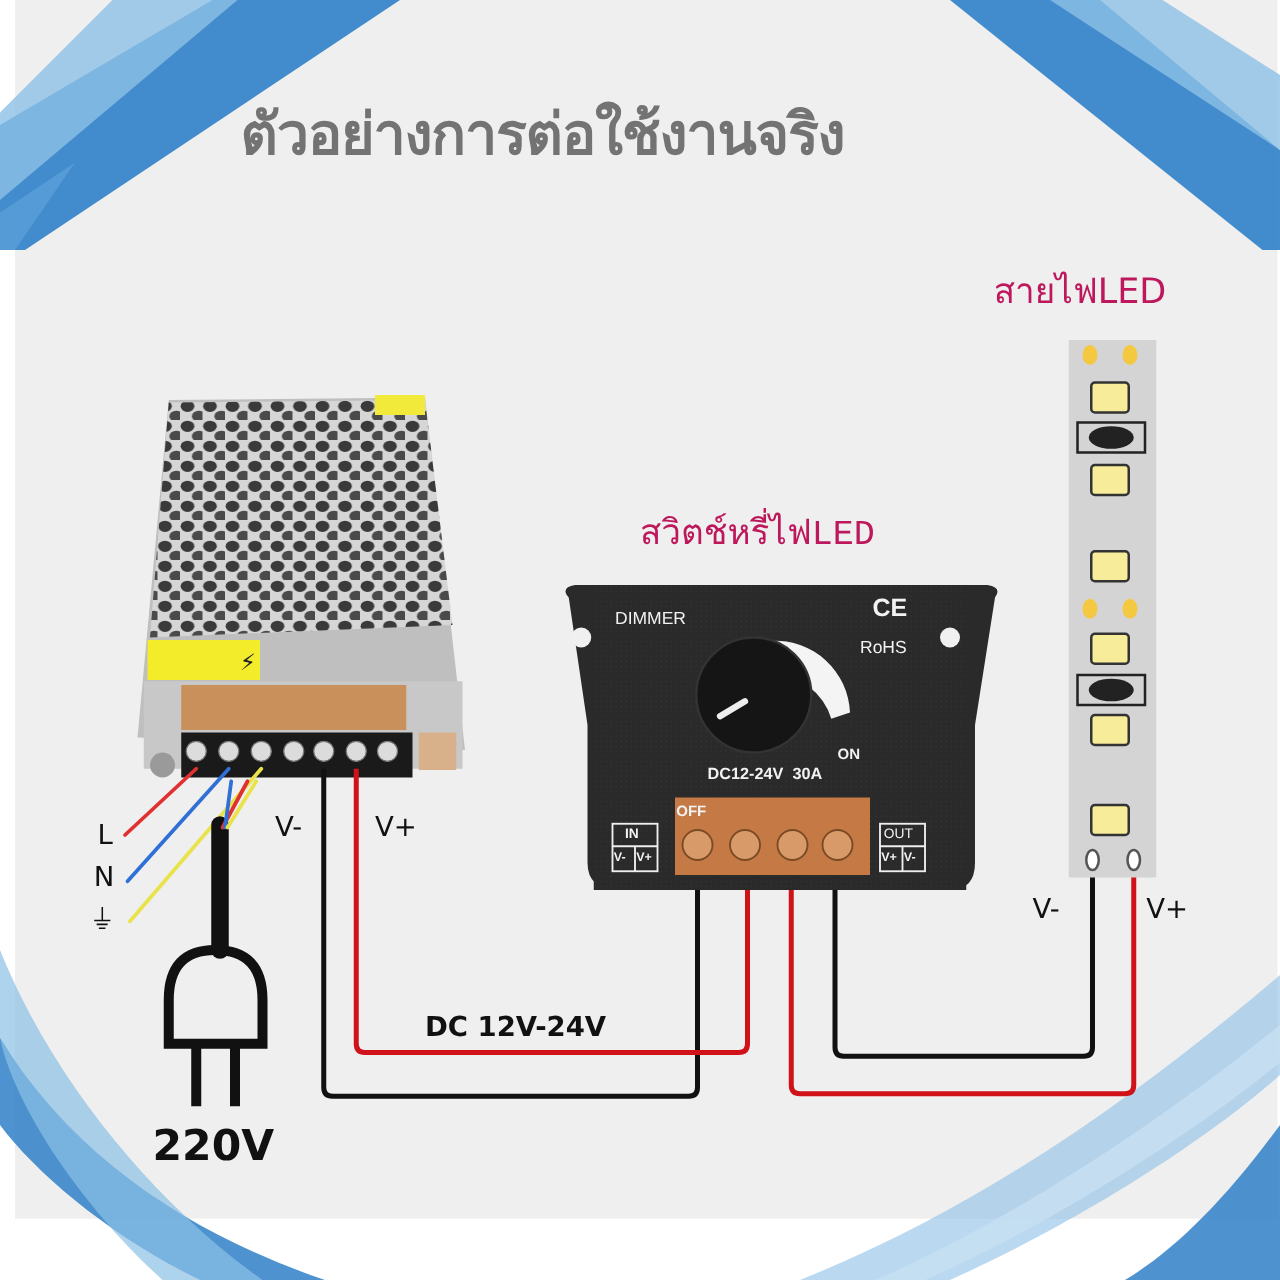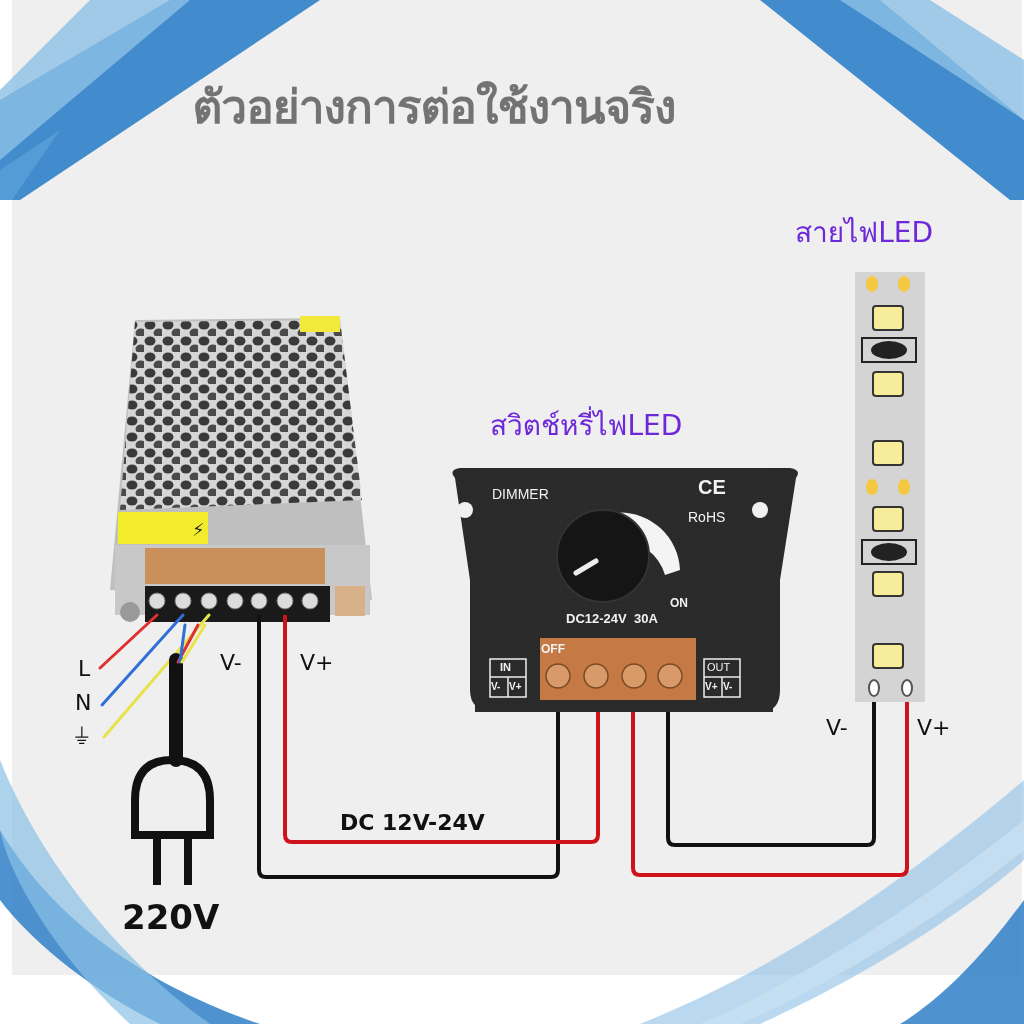--- a/index.html
+++ b/index.html
@@ -1,20 +1,20 @@
 <!DOCTYPE html>
 <html><head>
 <meta charset="utf-8">
 <style>
   html, body { margin: 0; padding: 0; }
   body { width: 1024px; height: 1024px; position: relative; overflow: hidden; background: #ffffff; font-family: "DejaVu Sans", sans-serif; }
   .canvas { position: absolute; left: 0; top: 0; width: 1024px; height: 1024px; }
   .panel { position: absolute; left: 12px; top: 0; width: 1010px; height: 975px; background: #efefef; }
   .title { position: absolute; left: 0; width: 868px; top: 70px; text-align: center; font-size: 46px; font-weight: bold; color: #737373; letter-spacing: -1px; }
-  .label-th { position: absolute; font-size: 28px; color: #6d28d9; white-space: nowrap; }
+  .label-th { position: absolute; font-size: 28px; color: #be185d; white-space: nowrap; }
   .wire-label { position: absolute; font-size: 22px; color: #111; }
   .bold-label { position: absolute; font-weight: bold; color: #111; white-space: nowrap; }
   .dim-text { position: absolute; color: #f2f2f2; font-family: "Liberation Sans", sans-serif; font-weight: bold; white-space: nowrap; }
   svg { position: absolute; left: 0; top: 0; }
 </style>
 </head>
 <body>
 
 <div class="canvas">
   <div class="panel"></div>
@@ -31,21 +31,21 @@
     <path d="M0,830 C60,930 160,990 260,1024 L160,1024 C90,990 30,940 0,900 Z" fill="#2f80c8" opacity="0.85"></path>
     <path d="M0,760 C40,860 120,960 210,1024 L130,1024 C60,960 10,880 0,830 Z" fill="#8cc0e6" opacity="0.7"></path>
 
     <path d="M1024,780 C930,860 800,960 640,1024 L760,1024 C880,970 980,900 1024,860 Z" fill="#8cc0e6" opacity="0.6"></path>
     <path d="M1024,900 C980,960 940,1000 900,1024 L1024,1024 Z" fill="#2f80c8" opacity="0.85"></path>
     <path d="M1024,820 C900,920 780,990 700,1024 L740,1024 C840,980 950,910 1024,850 Z" fill="#c8e0f2" opacity="0.8"></path>
   </svg>
 
   <div class="title">ตัวอย่างการต่อใช้งานจริง</div>
 
-  <div class="label-th" style="left:490px; top:403px;">สวิตช์หรี่ไฟLED</div>
+  <div class="label-th" style="left:512px; top:403px;font-family:Liberation Mono, monospace;">สวิตช์หรี่ไฟLED</div>
   <div class="label-th" style="left:795px; top:210px;">สายไฟLED</div>
 
   <svg width="1024" height="1024">
     <defs>
       <pattern id="holes" x="0" y="0" width="18" height="16" patternUnits="userSpaceOnUse">
         <rect width="18" height="16" fill="#d6d6d6"></rect>
         <ellipse cx="6" cy="5" rx="5.5" ry="4.5" fill="#3a3a3a"></ellipse>
         <ellipse cx="15" cy="13" rx="5.5" ry="4.5" fill="#4a4a4a"></ellipse>
       </pattern>
       <pattern id="texture" width="4" height="4" patternUnits="userSpaceOnUse">

